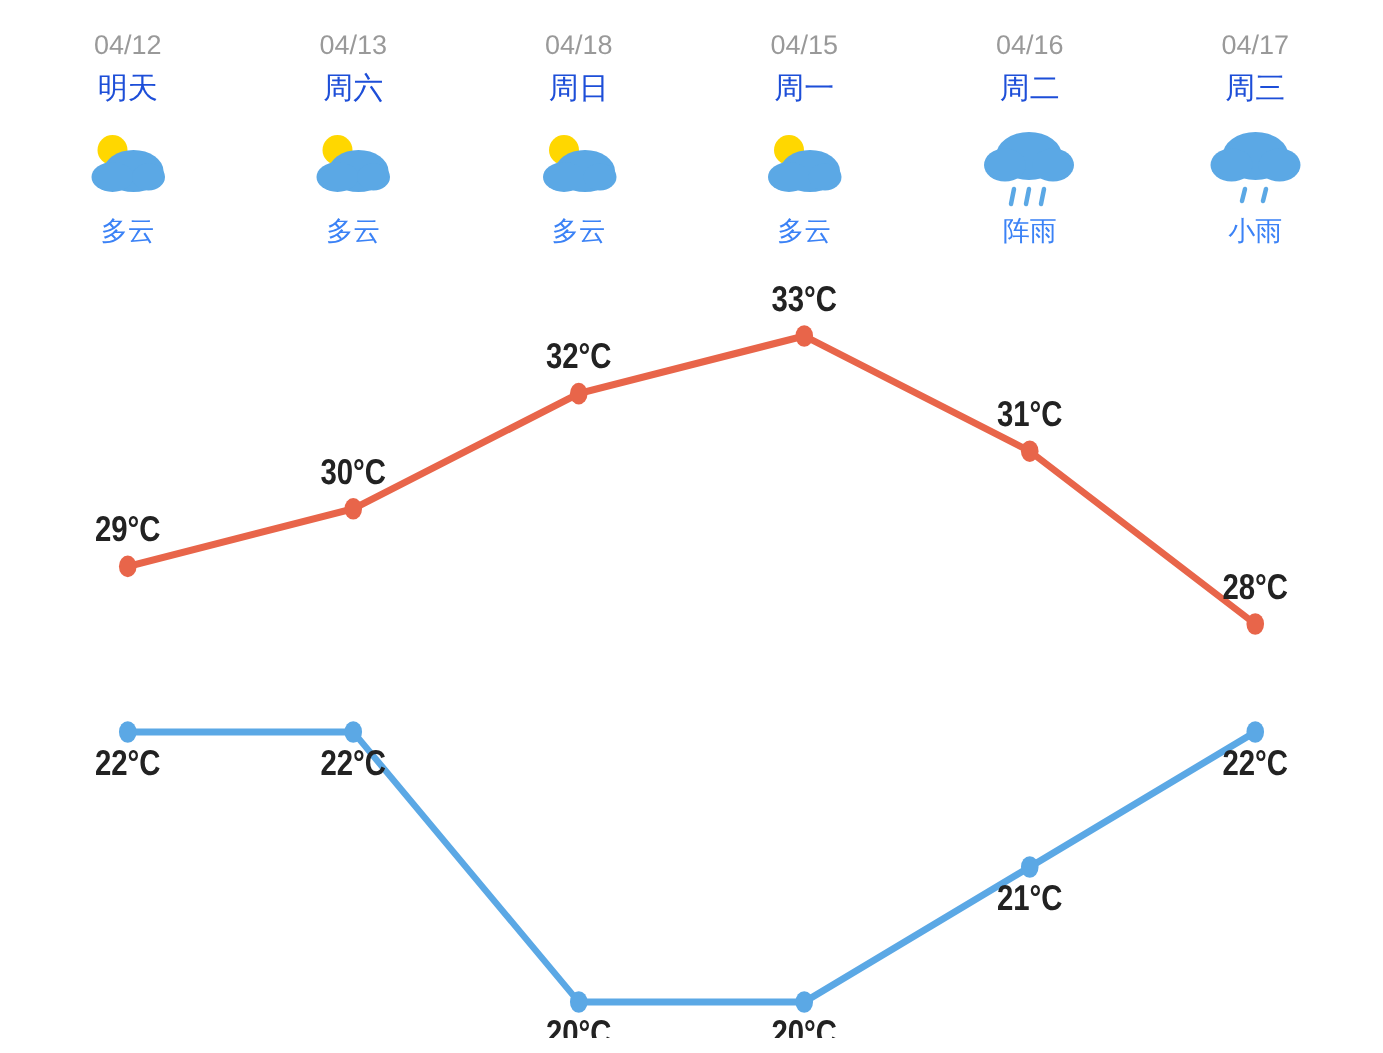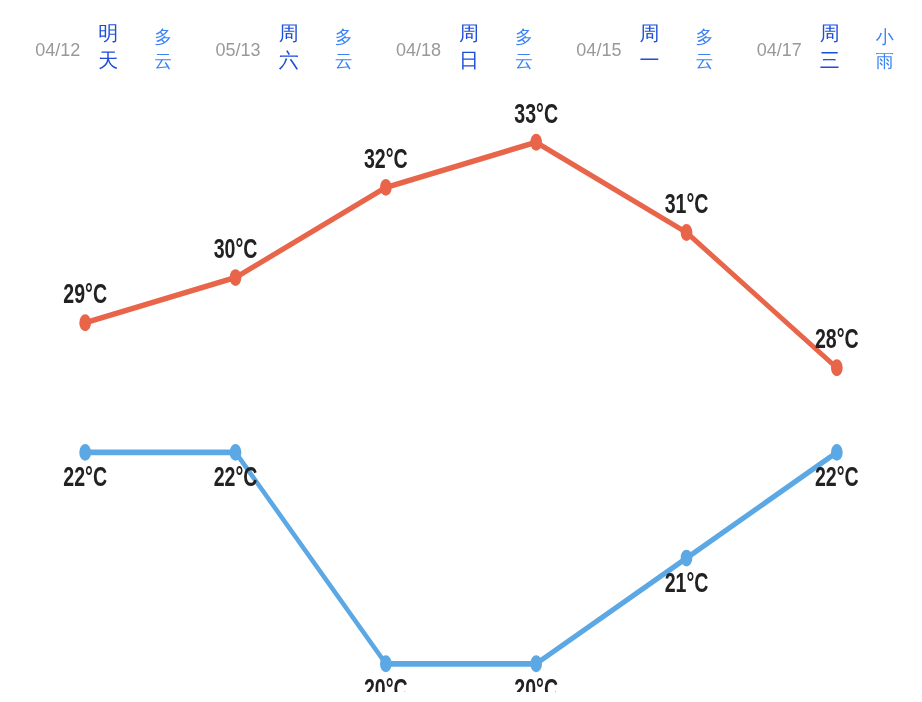--- a/index.html
+++ b/index.html
@@ -23,24 +23,23 @@
     
     .days-row {
       display: flex;
       justify-content: space-around;
       align-items: center;
       margin-bottom: 6px;
     }
 
     .day-col {
       display: flex;
-      flex-direction: row;
+      flex-direction: column;
       align-items: center;
       width: 130px;
-      gap: 18px;
     }
 
     .day-date {
       color: #999;
       font-size: 18px;
       margin-bottom: 4px;
     }
 
     .day-name {
       color: #1d4ed8;
@@ -85,21 +84,21 @@
 
         <circle cx="22" cy="18" r="10" fill="#FFD700"></circle>
 
         <ellipse cx="36" cy="32" rx="20" ry="14" fill="#5BA8E5"></ellipse>
         <ellipse cx="22" cy="36" rx="14" ry="10" fill="#5BA8E5"></ellipse>
         <ellipse cx="46" cy="36" rx="11" ry="9" fill="#5BA8E5"></ellipse>
       </svg></div>
         <div class="weather-desc">多云</div>
       </div>
       <div class="day-col">
-        <div class="day-date">05/13</div>
+        <div class="day-date">04/13</div>
         <div class="day-name">周六</div>
         <div class="weather-icon"><svg viewBox="0 0 64 52" xmlns="http://www.w3.org/2000/svg">
 
         <circle cx="22" cy="18" r="10" fill="#FFD700"></circle>
 
         <ellipse cx="36" cy="32" rx="20" ry="14" fill="#5BA8E5"></ellipse>
         <ellipse cx="22" cy="36" rx="14" ry="10" fill="#5BA8E5"></ellipse>
         <ellipse cx="46" cy="36" rx="11" ry="9" fill="#5BA8E5"></ellipse>
       </svg></div>
         <div class="weather-desc">多云</div>
@@ -122,20 +121,35 @@
         <div class="day-name">周一</div>
         <div class="weather-icon"><svg viewBox="0 0 64 52" xmlns="http://www.w3.org/2000/svg">
 
         <circle cx="22" cy="18" r="10" fill="#FFD700"></circle>
 
         <ellipse cx="36" cy="32" rx="20" ry="14" fill="#5BA8E5"></ellipse>
         <ellipse cx="22" cy="36" rx="14" ry="10" fill="#5BA8E5"></ellipse>
         <ellipse cx="46" cy="36" rx="11" ry="9" fill="#5BA8E5"></ellipse>
       </svg></div>
         <div class="weather-desc">多云</div>
+      </div>
+      <div class="day-col">
+        <div class="day-date">04/16</div>
+        <div class="day-name">周二</div>
+        <div class="weather-icon"><svg viewBox="0 0 64 58" xmlns="http://www.w3.org/2000/svg">
+
+        <ellipse cx="32" cy="22" rx="22" ry="16" fill="#5BA8E5"></ellipse>
+        <ellipse cx="16" cy="28" rx="14" ry="11" fill="#5BA8E5"></ellipse>
+        <ellipse cx="48" cy="28" rx="14" ry="11" fill="#5BA8E5"></ellipse>
+
+        <line x1="22" y1="44" x2="20" y2="54" stroke="#5BA8E5" stroke-width="3" stroke-linecap="round"></line>
+        <line x1="32" y1="44" x2="30" y2="54" stroke="#5BA8E5" stroke-width="3" stroke-linecap="round"></line>
+        <line x1="42" y1="44" x2="40" y2="54" stroke="#5BA8E5" stroke-width="3" stroke-linecap="round"></line>
+      </svg></div>
+        <div class="weather-desc">阵雨</div>
       </div>
       <div class="day-col">
         <div class="day-date">04/17</div>
         <div class="day-name">周三</div>
         <div class="weather-icon"><svg viewBox="0 0 64 58" xmlns="http://www.w3.org/2000/svg">
 
         <ellipse cx="32" cy="22" rx="22" ry="16" fill="#5BA8E5"></ellipse>
         <ellipse cx="16" cy="28" rx="14" ry="11" fill="#5BA8E5"></ellipse>
         <ellipse cx="48" cy="28" rx="14" ry="11" fill="#5BA8E5"></ellipse>
 

